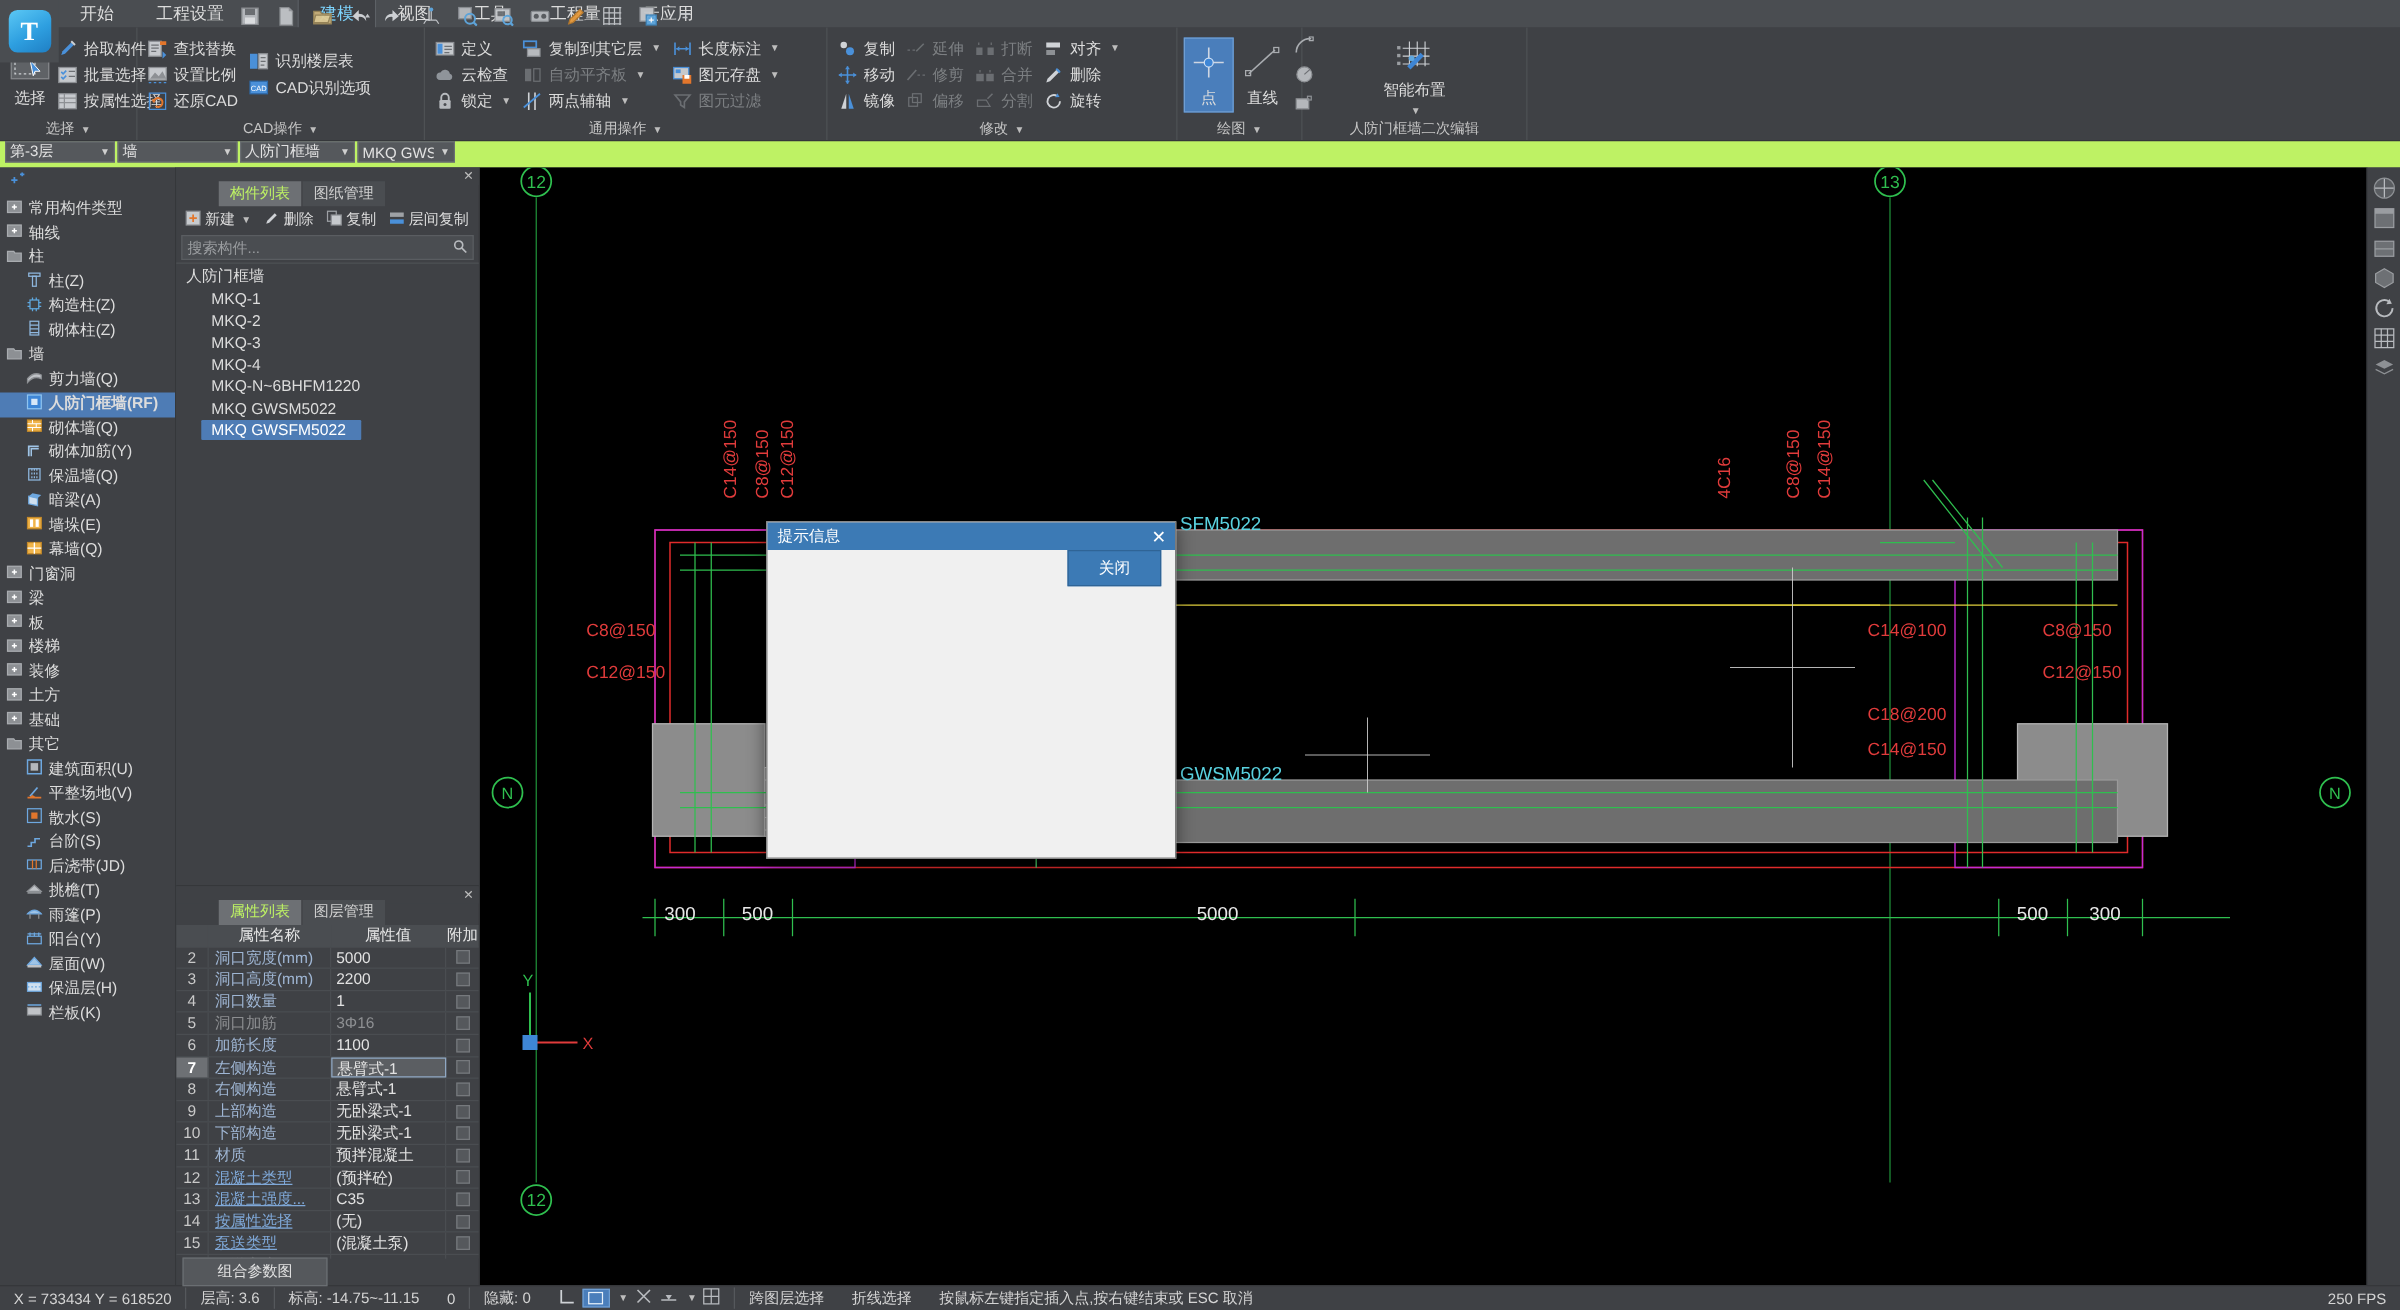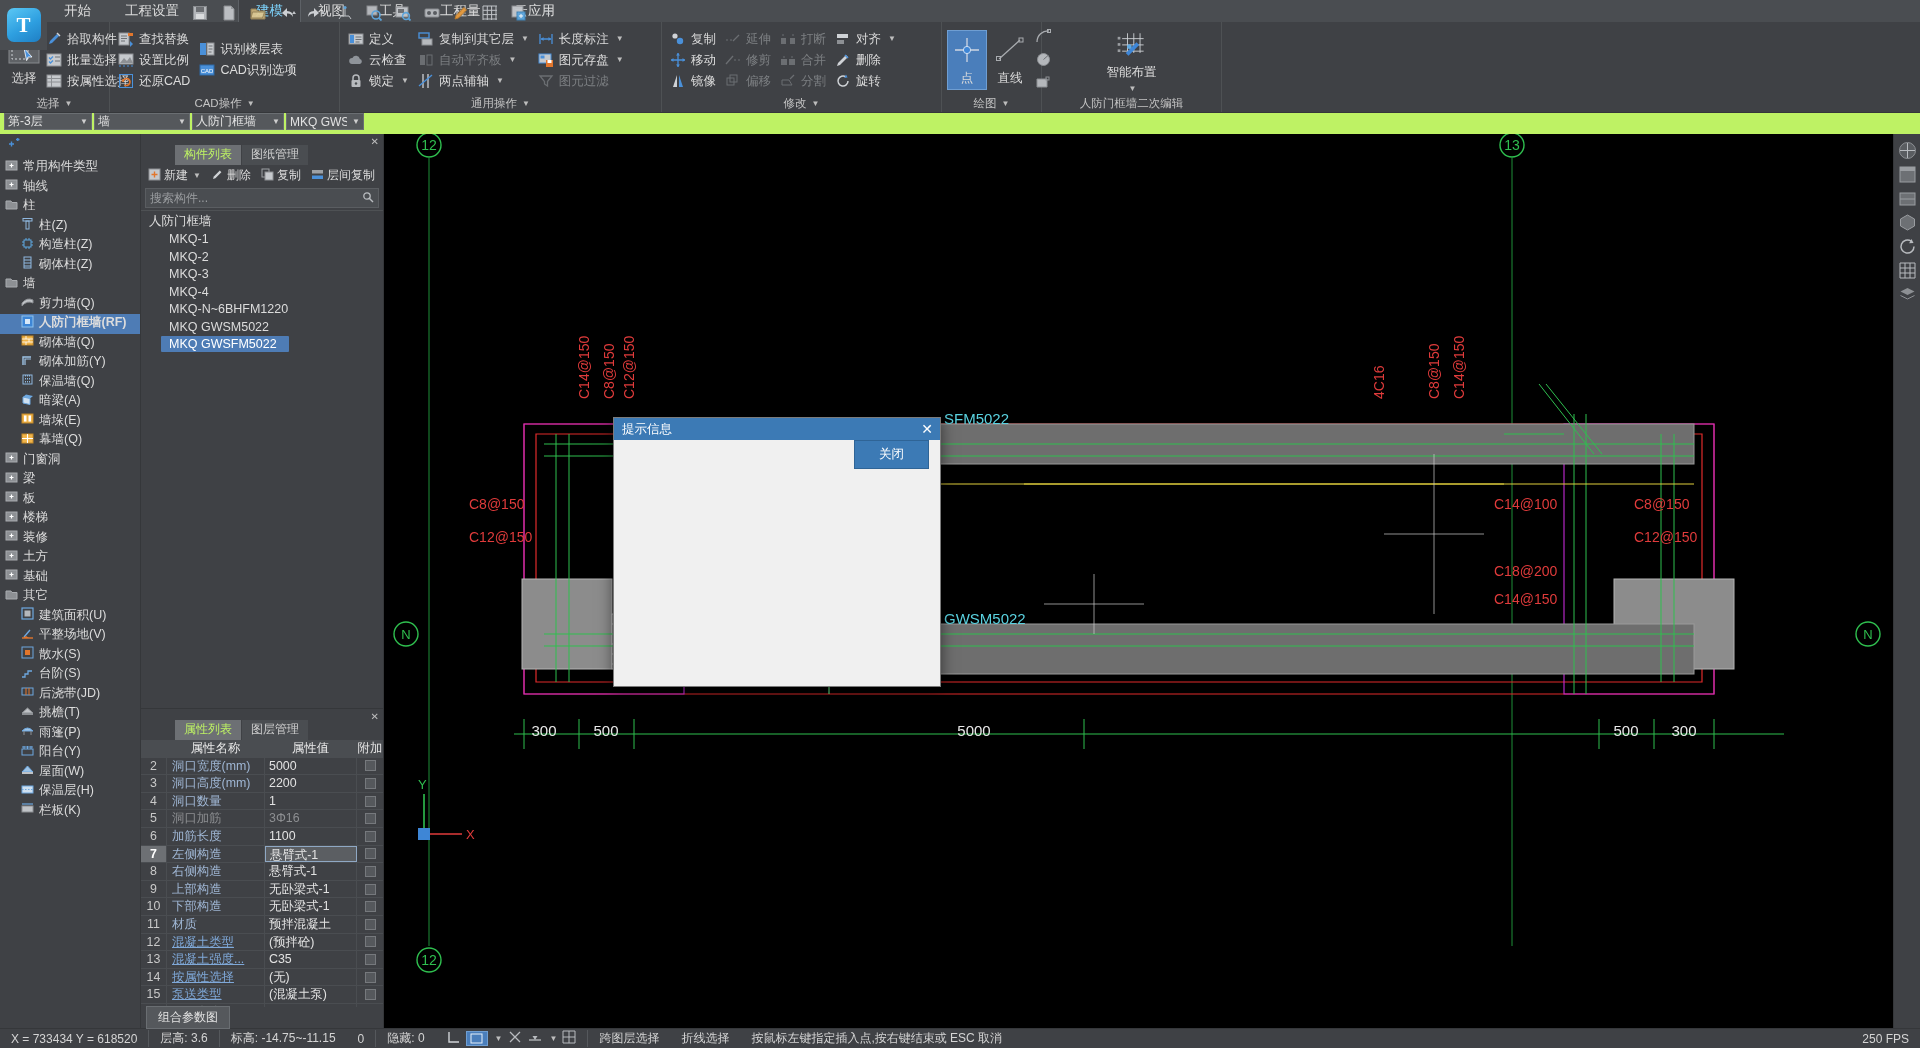--- a/index.html
+++ b/index.html
@@ -87,21 +87,21 @@
   .pc-k { width:98px; padding-left:5px; color:#9fb6d4; line-height:17px; border-right:1px solid #4a4d51; overflow:hidden; white-space:nowrap;}
   .pc-v { flex:1; padding-left:4px; color:#e2e2e2; line-height:17px; border-right:1px solid #4a4d51; overflow:hidden; white-space:nowrap;}
   .pc-a { width:26px; display:flex; align-items:center; justify-content:center;}
   .ptr.hdr .pc-k,.ptr.hdr .pc-v { color:#e8e8e8; text-align:center; padding:0;}
   .ptr.dim .pc-k,.ptr.dim .pc-v { color:#8d8f92;}
   .ptr.link .pc-k { color:#7fa8d8; text-decoration:underline;}
   .ptr.cur .pc-n { background:#6d7074; color:#fff; font-weight:bold;}
   .ptr.cur .pc-v { background:#5b5e62; border:1px solid #8fa8c4;}
   .chk { width:11px;height:11px;background:#55585c;border:1px solid #76797d;}
   .bottombtn { height:21px; display:flex; align-items:center; padding-left:5px;}
-  .bbtn { background:#55585c; border:1px solid #6a6e72; font-size:12px; color:#e2e2e2; padding:2px 11px;}
+  .bbtn { background:#55585c; border:1px solid #6a6e72; font-size:12px; color:#e2e2e2; padding:2px 27px;}
 
   
   .canvas { flex:1; background:#000; position:relative; overflow:hidden;}
   .canvas svg { position:absolute; left:0; top:0;}
   .rightrail { width:27px; background:#3f4145; display:flex; flex-direction:column; align-items:center; gap:4px; padding-top:6px; flex:none; border-left:1px solid #35373a;}
   .rr { width:20px;height:20px; display:flex;align-items:center;justify-content:center;}
 
   
   .dlg { position:absolute; left:613px; top:283px; width:328px; height:270px; background:#f0f0f0; border:1px solid #7b7b7b; box-shadow:0 3px 14px rgba(0,0,0,.55); z-index:40; display:flex; flex-direction:column;}
   .dlg-t { height:22px; background:#3c7ab5; display:flex; align-items:center; padding:0 0 0 8px; color:#fff; font-size:12.5px;}

